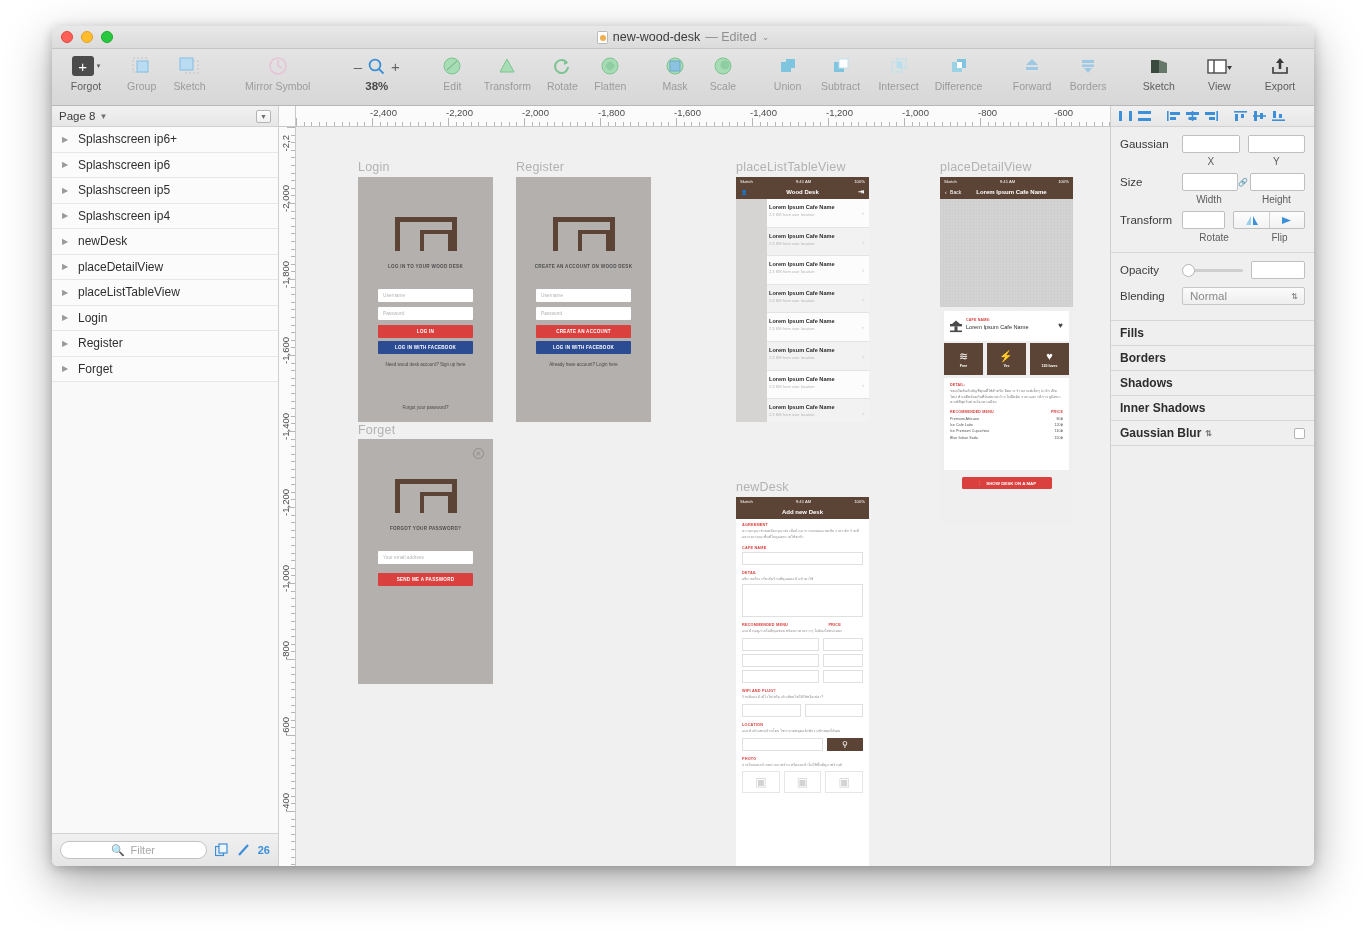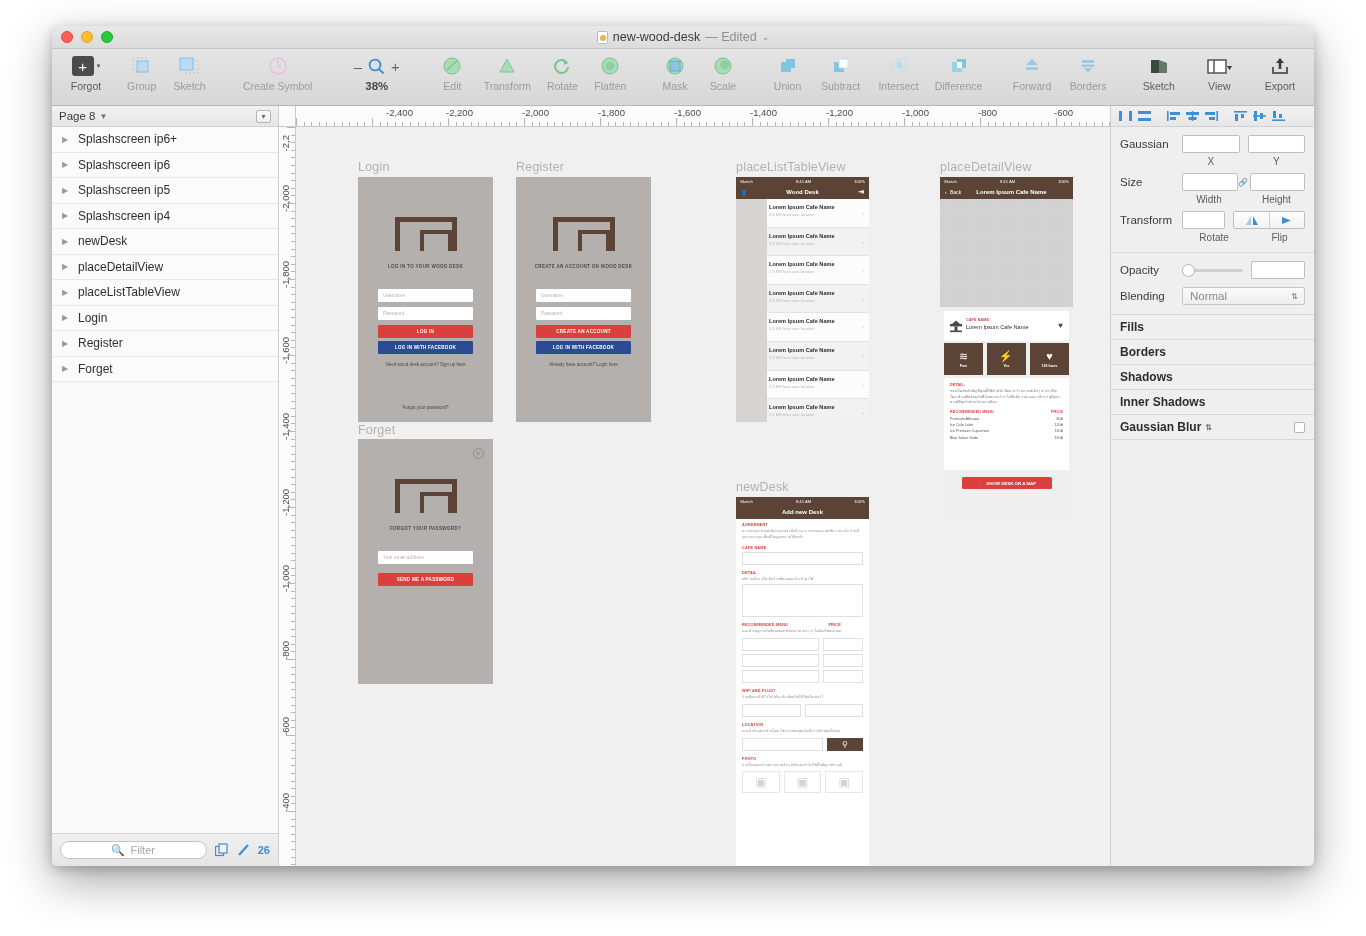--- a/index.html
+++ b/index.html
@@ -325,21 +325,21 @@
       <div class="tb-label dim">Sketch</div>
     </div>
     <div class="tb-gap"></div>
     <div class="tb-item" style="min-width:95px">
       <div class="tb-icon">
         <svg width="20" height="20">
               <circle cx="10" cy="10" r="8" fill="none" stroke="#e6c3d8" stroke-width="1.6"></circle>
               <path d="M10 4 L10 10 L14 12" stroke="#e6c3d8" stroke-width="1.6" fill="none"></path>
             </svg>
       </div>
-      <div class="tb-label dim">Create Symbol</div>
+      <div class="tb-label dim">Mirror Symbol</div>
     </div>
     <div class="tb-gap"></div>
     <div id="zoomctl">
       <div id="zoomrow">
         <span class="sign">–</span>
         <svg width="17" height="17">
               <circle cx="7" cy="7" r="5.4" fill="none" stroke="#3a8fd4" stroke-width="1.8"></circle>
               <line x1="11" y1="11" x2="15.5" y2="15.5" stroke="#3a8fd4" stroke-width="1.8"></line>
             </svg>
         <span class="sign">+</span>
@@ -559,21 +559,21 @@
               <line x1="2" y1="12" x2="11" y2="2" stroke="#3d8fd8" stroke-width="2.2"></line>
             </svg>
         <span id="layer-count">26</span>
       </div>
     </div>
 
     <div id="canvaswrap">
       <div id="ruler-top">
         <div id="ruler-corner"></div>
         <div id="ruler-top-scale">
-          <span class="rt-label" style="left:90px">-2,400</span>
+          <span class="rt-label" style="left:74px">-2,400</span>
           <span class="rt-label" style="left:150px">-2,200</span>
           <span class="rt-label" style="left:226px">-2,000</span>
           <span class="rt-label" style="left:302px">-1,800</span>
           <span class="rt-label" style="left:378px">-1,600</span>
           <span class="rt-label" style="left:454px">-1,400</span>
           <span class="rt-label" style="left:530px">-1,200</span>
           <span class="rt-label" style="left:606px">-1,000</span>
           <span class="rt-label" style="left:682px">-800</span>
           <span class="rt-label" style="left:758px">-600</span>
 
@@ -1165,21 +1165,21 @@
         </div>
 
         <div class="insp-sec">
           <div class="insp-row" style="margin-bottom:8px">
             <span class="insp-lbl">Opacity</span>
             <div class="slider-track">
                   <div class="slider-knob"></div>
                 </div>
             <div class="insp-field" style="flex:0 0 54px"></div>
           </div>
-          <div class="insp-row" style="margin-bottom:0">
+          <div class="insp-row" style="margin-bottom:6px">
             <span class="insp-lbl">Blending</span>
             <div class="select-box">
               <span>Normal</span>
               <span class="select-caret">⇅</span>
             </div>
           </div>
         </div>
 
         <div class="insp-head">
           <span>Fills</span>

